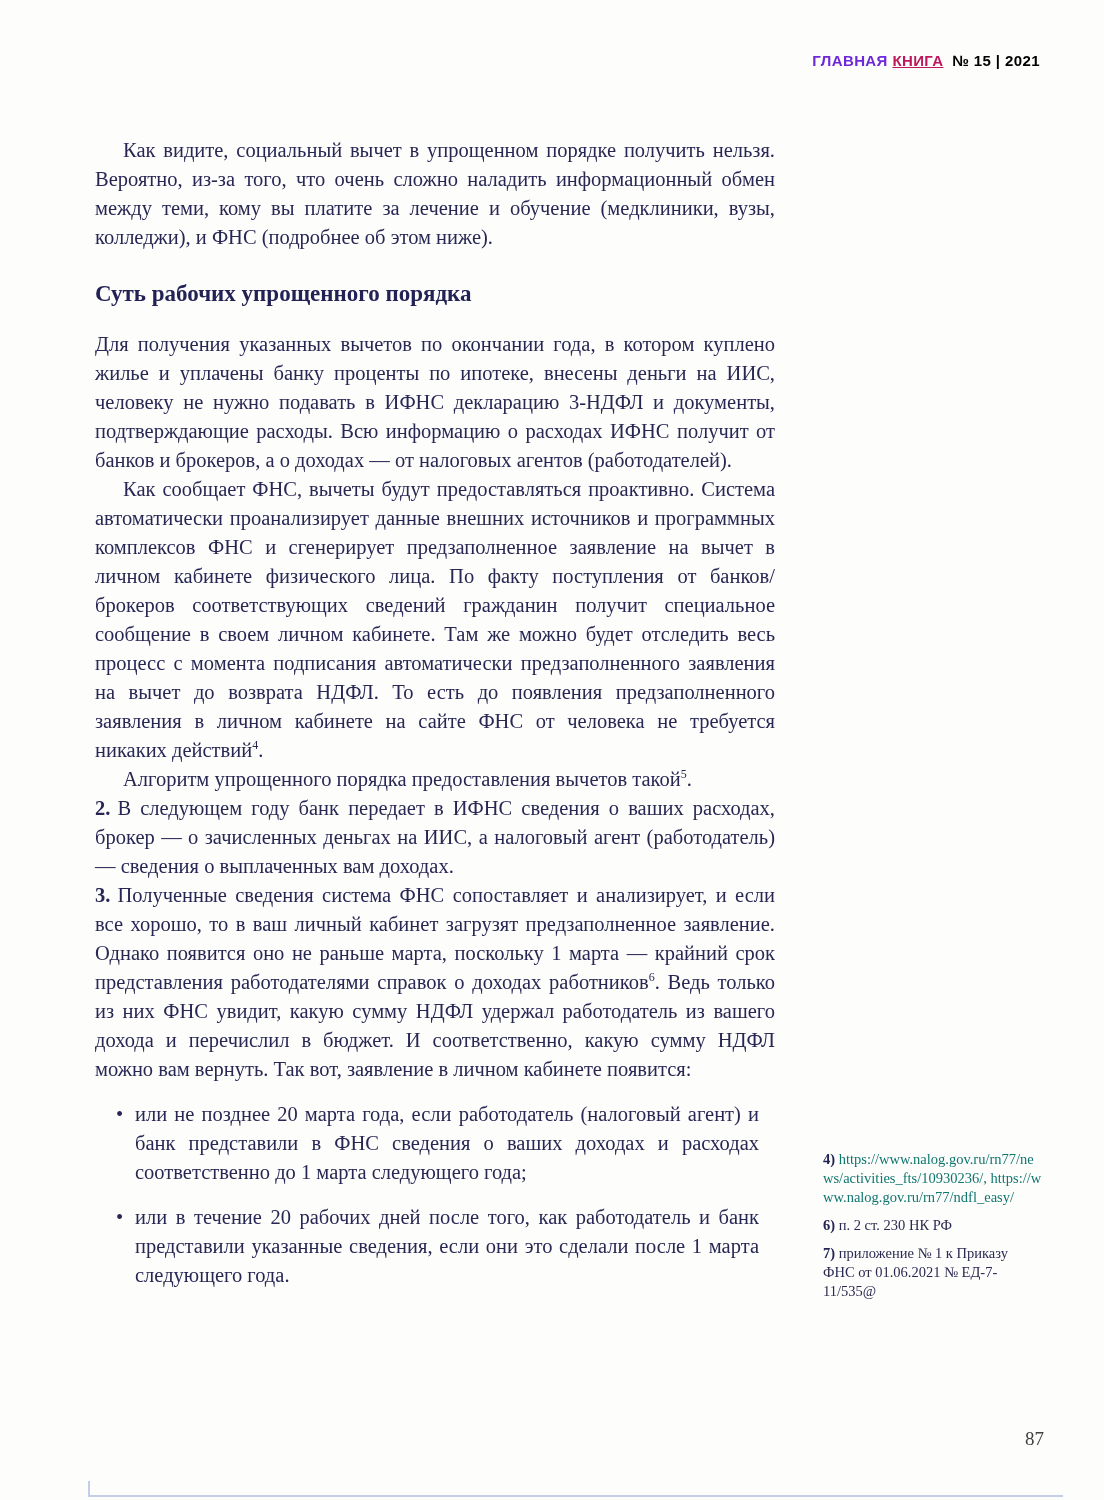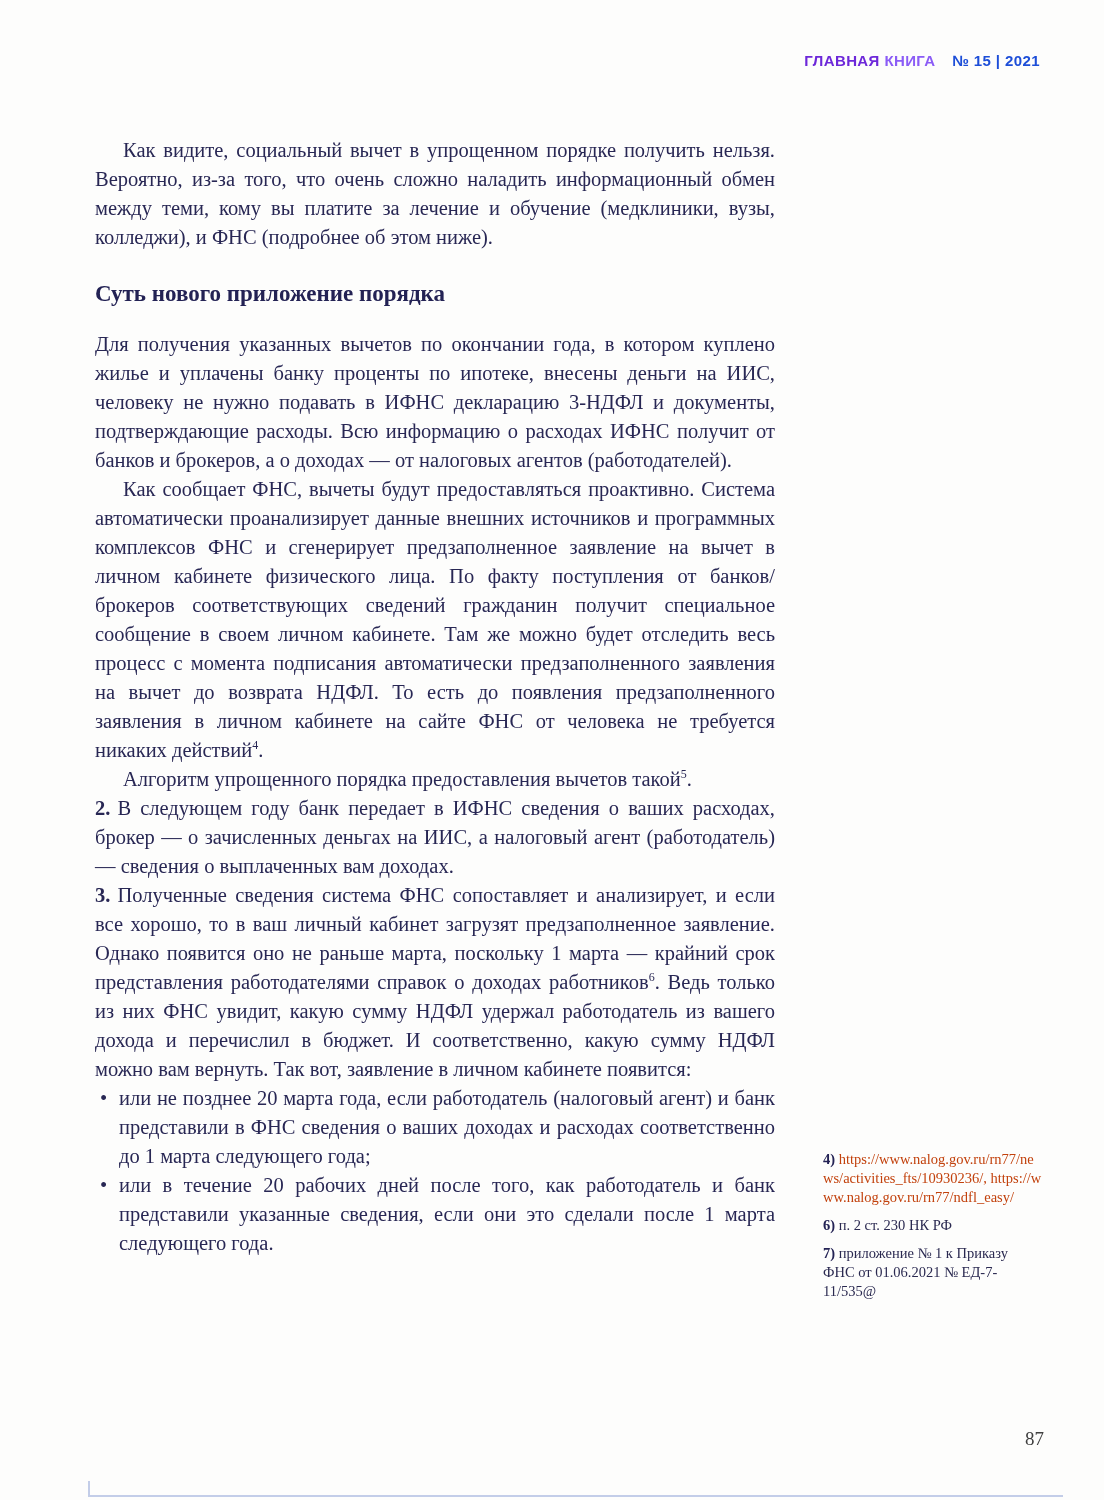--- a/index.html
+++ b/index.html
@@ -20,22 +20,22 @@
     top: 52px;
     right: 64px;
     font-family: "Liberation Sans", sans-serif;
     font-weight: bold;
     font-size: 15px;
     letter-spacing: 0.4px;
     color: #232254;
     white-space: nowrap;
   }
   .brand-main { color: #6d28d9; }
-  .brand-accent { color: #8b5cf6; }
-  .issue { color: #1d4ed8; margin-left: 12px; }
+  .brand-accent { color: #be185d; text-decoration: underline; }
+  .issue { color: #000000; margin-left: 4px; }
 
   
   .content {
     position: absolute;
     left: 95px;
     top: 136px;
     width: 680px;
     font-size: 20.5px;
     line-height: 29px;
     text-align: justify;
@@ -62,21 +62,21 @@
   }
 
   ul.bullets {
     list-style: none;
     margin: 0;
     padding: 0;
   }
   ul.bullets li {
     position: relative;
     padding-left: 24px;
-    margin: 0;
+    margin: 16px;
   }
   ul.bullets li::before {
     content: "\2022";
     position: absolute;
     left: 5px;
     top: 0;
   }
 
   
   .sidebar {
@@ -86,21 +86,21 @@
     width: 220px;
     font-size: 14.5px;
     line-height: 19px;
     text-align: left;
     color: #2a2950;
   }
   .footnote { margin-bottom: 9px; }
   .fn-marker { font-weight: bold; color: #232254; }
   .fn-text { color: #2a2950; }
   a.fn-link {
-    color: #c2410c;
+    color: #0f766e;
     text-decoration: none;
     word-break: break-all;
     cursor: pointer;
   }
 
   
   .page-number {
     position: absolute;
     right: 60px;
     bottom: 50px;
@@ -134,21 +134,21 @@
   <header class="masthead">
     <span class="brand-main">ГЛАВНАЯ</span>
     <span class="brand-accent">КНИГА</span>
     <span class="issue">№ 15 | 2021</span>
   </header>
 
   <main class="content">
 
     <p class="para indent">Как видите, социальный вычет в упрощенном порядке получить нельзя. Вероятно, из-за того, что очень сложно наладить информационный обмен между теми, кому вы платите за лечение и обучение (медклиники, вузы, колледжи), и ФНС (подробнее об этом ниже).</p>
 
-    <h2 class="section-title">Суть нового приложение порядка</h2>
+    <h2 class="section-title">Суть рабочих упрощенного порядка</h2>
 
     <p class="para">Для получения указанных вычетов по окончании года, в котором куплено жилье и уплачены банку проценты по ипотеке, внесены деньги на ИИС, человеку не нужно подавать в ИФНС декларацию 3-НДФЛ и документы, подтверждающие расходы. Всю информацию о расходах ИФНС получит от банков и брокеров, а о доходах — от налоговых агентов (работодателей).</p>
 
     <p class="para indent"><span>Как сообщает ФНС, вычеты будут предоставляться проактивно. Система автоматически проанализирует данные внешних источников и программных комплексов ФНС и сгенерирует предзаполненное заявление на вычет в личном кабинете физического лица. По факту поступления от банков/брокеров соответствующих сведений гражданин получит специальное сообщение в своем личном кабинете. Там же можно будет отследить весь процесс с момента подписания автоматически предзаполненного заявления на вычет до возврата НДФЛ. То есть до появления предзаполненного заявления в личном кабинете на сайте ФНС от человека не требуется никаких действий</span><sup class="fn-ref">4</sup><span>.</span></p>
 
     <p class="para indent"><span>Алгоритм упрощенного порядка предоставления вычетов такой</span><sup class="fn-ref">5</sup><span>.</span></p>
 
 
     <p class="para"><span class="step-num">2.</span><span>В следующем году банк передает в ИФНС сведения о ваших расходах, брокер — о зачисленных деньгах на ИИС, а налоговый агент (работодатель) — сведения о выплаченных вам доходах.</span></p>
 

